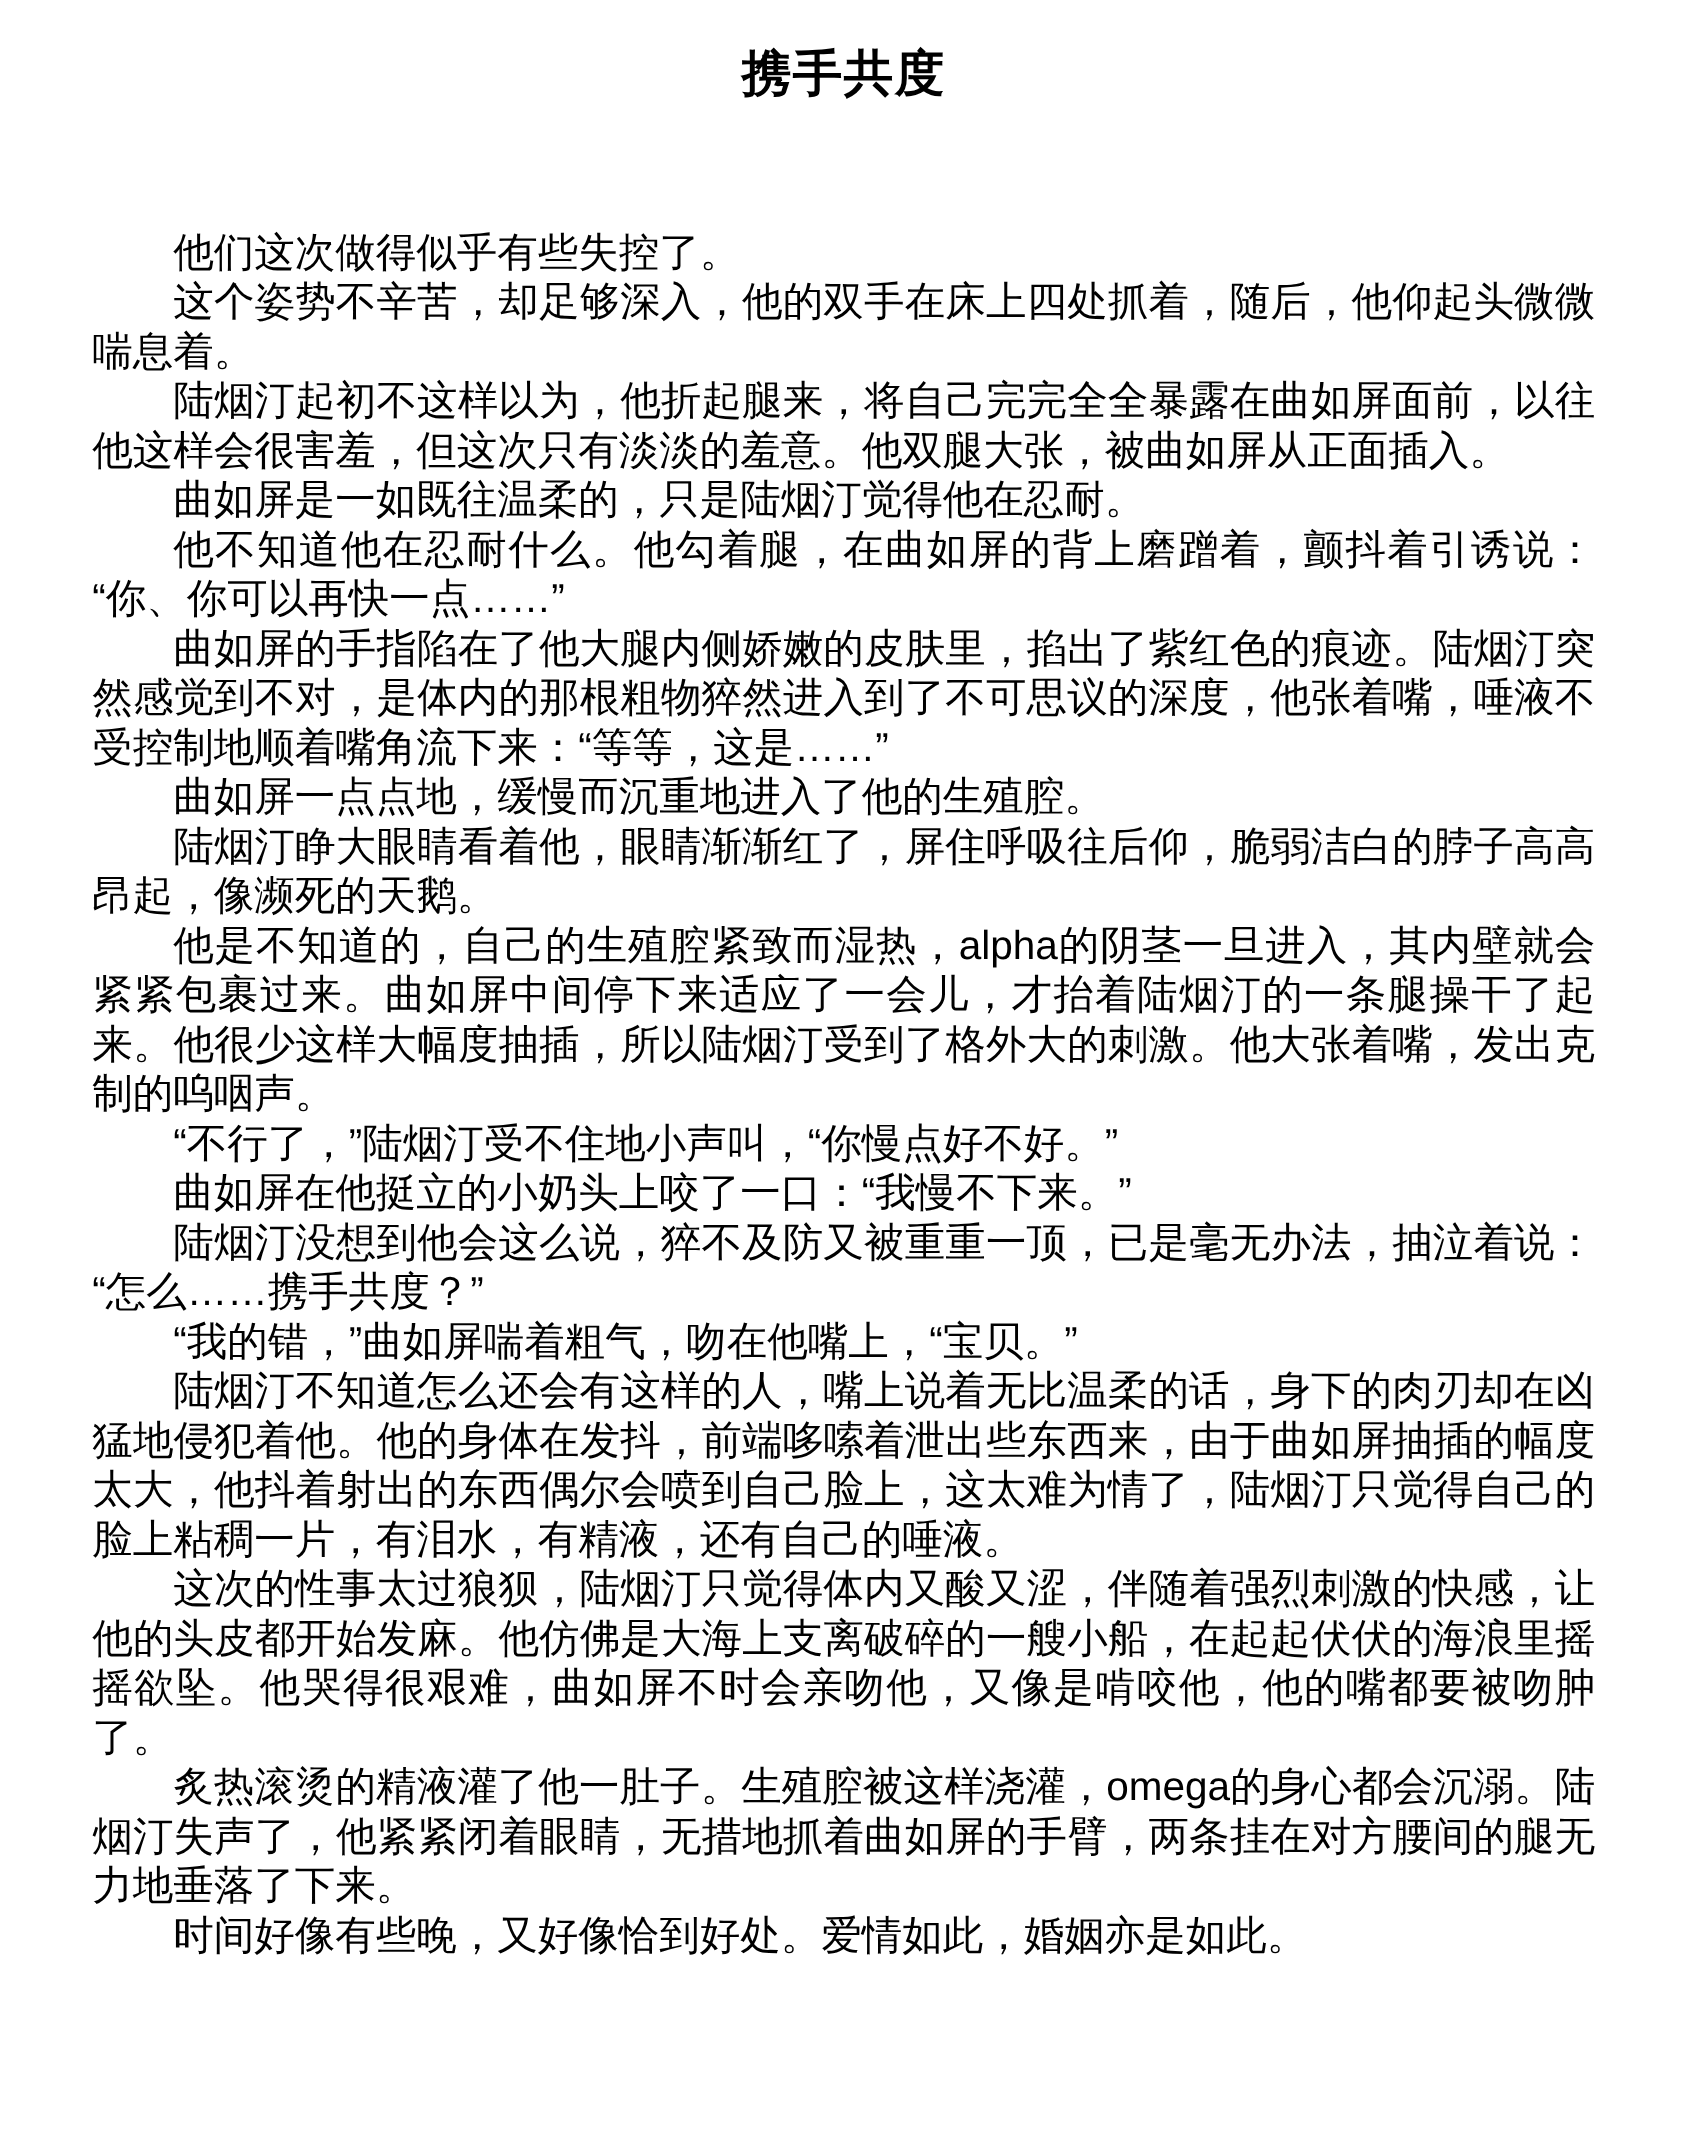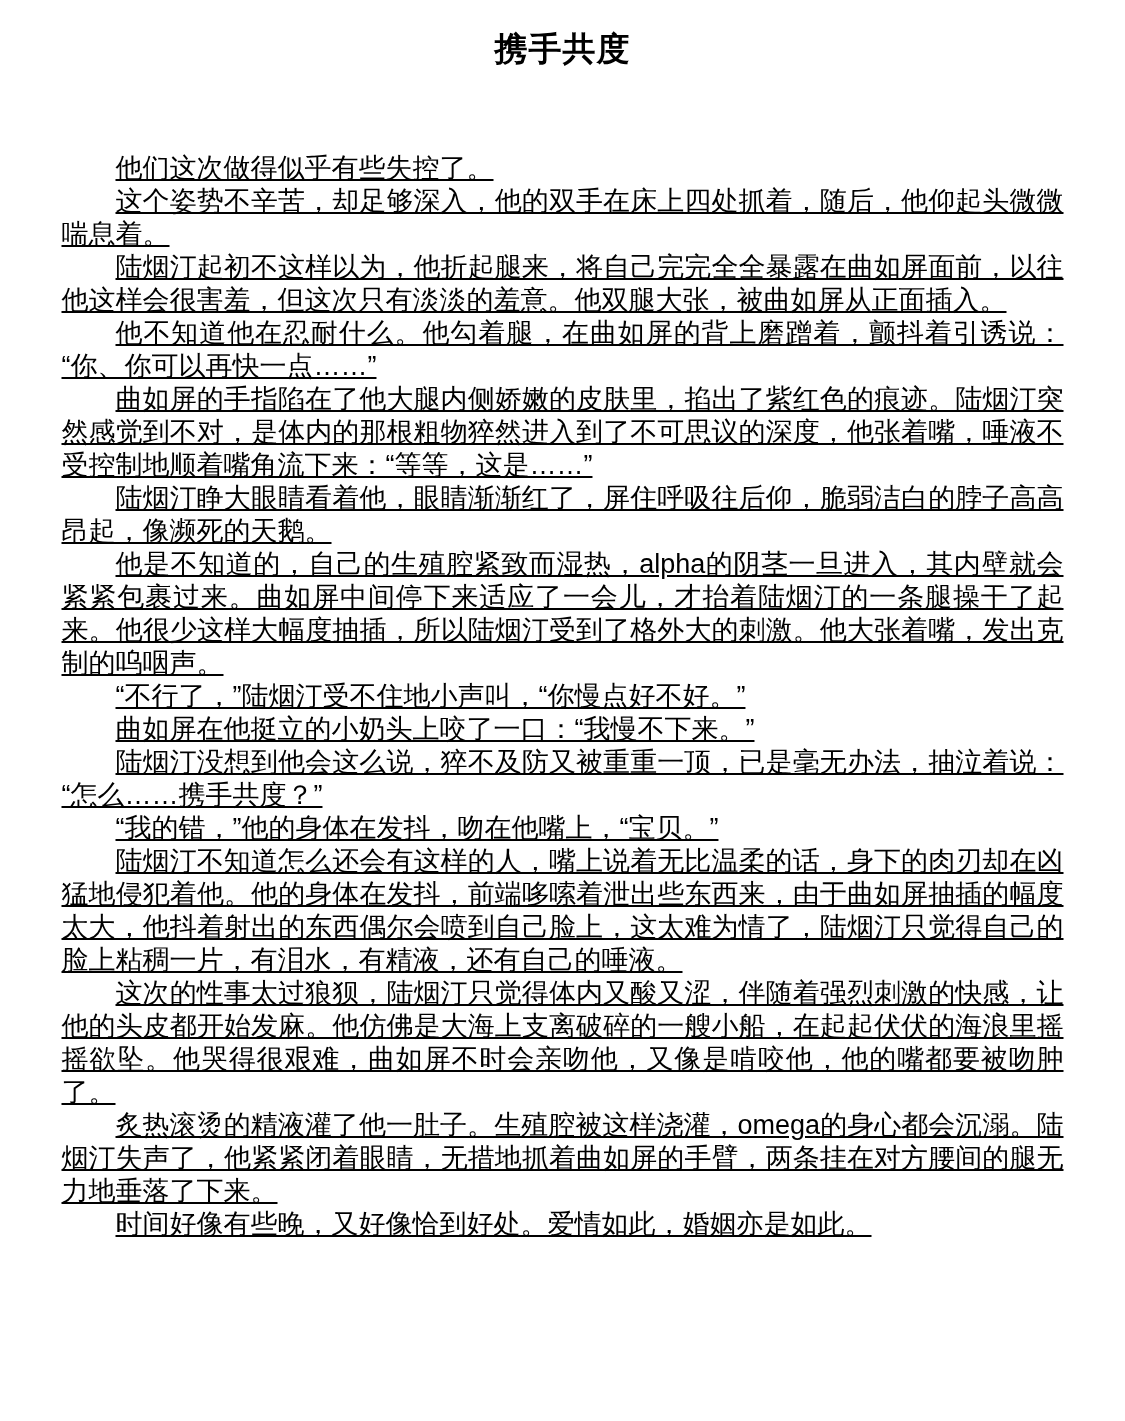--- a/index.html
+++ b/index.html
@@ -37,38 +37,39 @@
     line-height: 33px;
     text-align: justify;
     text-justify: inter-ideograph;
     word-break: break-all;
     color: #000000;
   }
   .para {
     margin: 0;
     padding: 0;
     text-indent: 2em;
-    text-decoration: underline;
   }
 </style>
 </head>
 <body>
 
 <div class="page">
   <h1 class="page-title">携手共度</h1>
   <main class="story">
       <p class="para">他们这次做得似乎有些失控了。</p>
       <p class="para">这个姿势不辛苦，却足够深入，他的双手在床上四处抓着，随后，他仰起头微微喘息着。</p>
       <p class="para">陆烟汀起初不这样以为，他折起腿来，将自己完完全全暴露在曲如屏面前，以往他这样会很害羞，但这次只有淡淡的羞意。他双腿大张，被曲如屏从正面插入。</p>
+      <p class="para">曲如屏是一如既往温柔的，只是陆烟汀觉得他在忍耐。</p>
       <p class="para">他不知道他在忍耐什么。他勾着腿，在曲如屏的背上磨蹭着，颤抖着引诱说：“你、你可以再快一点……”</p>
       <p class="para">曲如屏的手指陷在了他大腿内侧娇嫩的皮肤里，掐出了紫红色的痕迹。陆烟汀突然感觉到不对，是体内的那根粗物猝然进入到了不可思议的深度，他张着嘴，唾液不受控制地顺着嘴角流下来：“等等，这是……”</p>
+      <p class="para">曲如屏一点点地，缓慢而沉重地进入了他的生殖腔。</p>
       <p class="para">陆烟汀睁大眼睛看着他，眼睛渐渐红了，屏住呼吸往后仰，脆弱洁白的脖子高高昂起，像濒死的天鹅。</p>
       <p class="para">他是不知道的，自己的生殖腔紧致而湿热，alpha的阴茎一旦进入，其内壁就会紧紧包裹过来。曲如屏中间停下来适应了一会儿，才抬着陆烟汀的一条腿操干了起来。他很少这样大幅度抽插，所以陆烟汀受到了格外大的刺激。他大张着嘴，发出克制的呜咽声。</p>
       <p class="para">“不行了，”陆烟汀受不住地小声叫，“你慢点好不好。”</p>
       <p class="para">曲如屏在他挺立的小奶头上咬了一口：“我慢不下来。”</p>
       <p class="para">陆烟汀没想到他会这么说，猝不及防又被重重一顶，已是毫无办法，抽泣着说：“怎么……携手共度？”</p>
-      <p class="para">“我的错，”他的身体在发抖，吻在他嘴上，“宝贝。”</p>
+      <p class="para">“我的错，”曲如屏喘着粗气，吻在他嘴上，“宝贝。”</p>
       <p class="para">陆烟汀不知道怎么还会有这样的人，嘴上说着无比温柔的话，身下的肉刃却在凶猛地侵犯着他。他的身体在发抖，前端哆嗦着泄出些东西来，由于曲如屏抽插的幅度太大，他抖着射出的东西偶尔会喷到自己脸上，这太难为情了，陆烟汀只觉得自己的脸上粘稠一片，有泪水，有精液，还有自己的唾液。</p>
       <p class="para">这次的性事太过狼狈，陆烟汀只觉得体内又酸又涩，伴随着强烈刺激的快感，让他的头皮都开始发麻。他仿佛是大海上支离破碎的一艘小船，在起起伏伏的海浪里摇摇欲坠。他哭得很艰难，曲如屏不时会亲吻他，又像是啃咬他，他的嘴都要被吻肿了。</p>
       <p class="para">炙热滚烫的精液灌了他一肚子。生殖腔被这样浇灌，omega的身心都会沉溺。陆烟汀失声了，他紧紧闭着眼睛，无措地抓着曲如屏的手臂，两条挂在对方腰间的腿无力地垂落了下来。</p>
       <p class="para">时间好像有些晚，又好像恰到好处。爱情如此，婚姻亦是如此。</p>
     </main>
 </div>
 
 </body></html>

